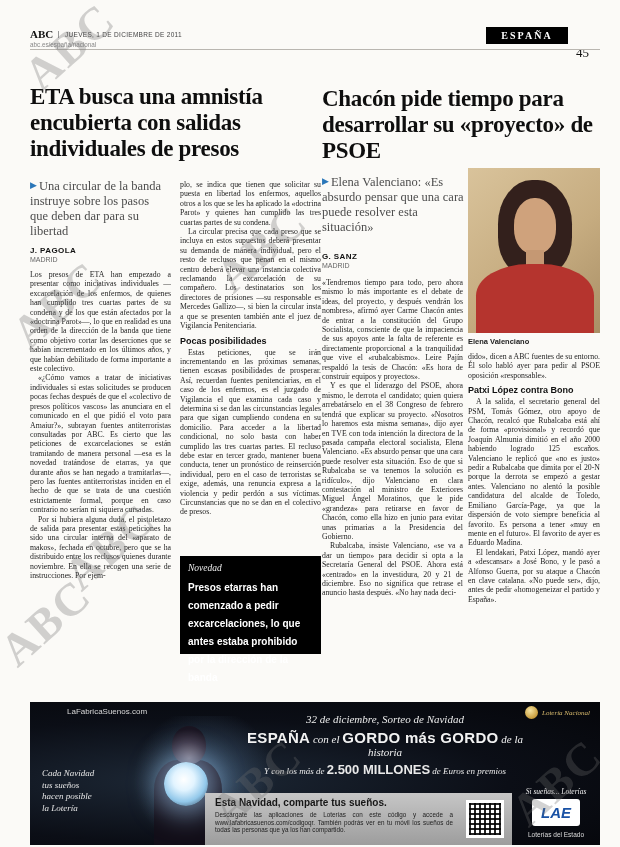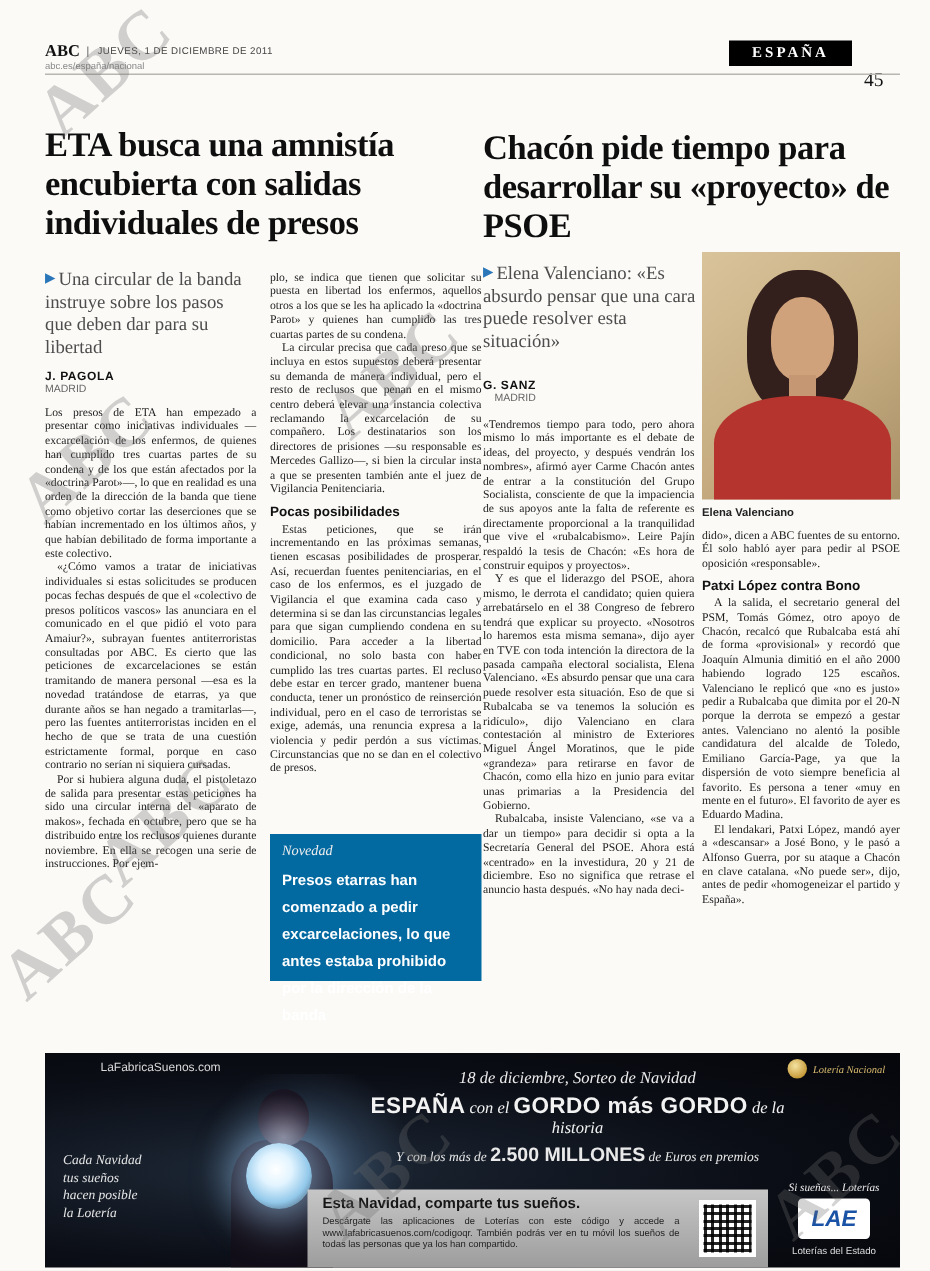--- a/index.html
+++ b/index.html
@@ -34,28 +34,28 @@
   .body-copy p { font-size:7.8px; line-height:9.4px; text-align:justify; color:#1c1c1c; text-indent:8px; }
   .body-copy p:first-child { text-indent:0; }
   .col-sub { font-family:"Liberation Sans", sans-serif; font-weight:bold; font-size:9px; color:#111; margin:5px 0 2px 0; }
 
   
   .eta-headline { left:30px; top:84px; width:294px; }
   .eta-subhead  { left:30px; top:178px; width:140px; }
   .eta-byline   { left:30px; top:246px; }
   .eta-col1 { left:30px; top:270px; width:141px; height:432px; }
   .eta-col2 { left:180px; top:180px; width:141px; height:372px; }
-  .eta-box { position:absolute; left:180px; top:556px; width:141px; height:98px; background:#0369a1; color:#fff; padding:7px 8px; }
+  .eta-box { position:absolute; left:180px; top:556px; width:141px; height:98px; background:#000000; color:#fff; padding:7px 8px; }
   .eta-box .box-label { font-style:italic; font-size:9.5px; color:#eee; display:block; margin-bottom:4px; }
   .eta-box .box-text { font-family:"Liberation Sans", sans-serif; font-weight:bold; font-size:10px; line-height:12.5px; color:#fff; }
 
   
   .cha-headline { left:322px; top:86px; width:282px; }
   .cha-subhead  { left:322px; top:174px; width:142px; }
-  .cha-byline   { left:322px; top:252px;text-align:right; }
+  .cha-byline   { left:322px; top:252px; }
   .cha-col1 { left:322px; top:278px; width:141px; height:424px; }
   .cha-col2 { left:468px; top:352px; width:132px; height:350px; }
   .cha-photo { position:absolute; left:468px; top:168px; width:132px; height:165px;
         background:linear-gradient(140deg,#d9c39b 0%,#c6ac80 55%,#a98f66 100%); overflow:hidden; }
   .ph-hair { position:absolute; left:30px; top:12px; width:74px; height:96px; background:#33201c; border-radius:46% 46% 40% 40%; }
   .ph-face { position:absolute; left:46px; top:30px; width:42px; height:56px; background:#cfa27c; border-radius:48% 48% 44% 44%; }
   .ph-top { position:absolute; left:8px; top:96px; width:118px; height:70px; background:#b5342e; border-radius:45% 45% 0 0; }
   .ph-neck { position:absolute; left:58px; top:82px; width:18px; height:20px; background:#c59873; }
   .cha-caption { position:absolute; left:468px; top:337px; font-family:"Liberation Sans", sans-serif; font-weight:bold; font-size:7.5px; color:#222; }
 
@@ -177,21 +177,21 @@
     <div class="child-body"></div>
     <div class="child-head"></div>
     <div class="orb"></div>
     <div class="ad-left-text">
       <div>Cada Navidad</div>
       <div>tus sueños</div>
       <div>hacen posible</div>
       <div>la Lotería</div>
     </div>
     <div class="ad-main">
-      <div class="ad-line1">18 de diciembre, Sorteo de Navidad</div>
+      <div class="ad-line1">32 de diciembre, Sorteo de Navidad</div>
       <div class="ad-line2">
         <span class="big">ESPAÑA</span>
         <span>con el</span>
         <span class="big">GORDO más GORDO</span>
         <span>de la historia</span>
       </div>
       <div class="ad-line3">
         <span>Y con los más de</span>
         <span class="big">2.500 MILLONES</span>
         <span>de Euros en premios</span>

